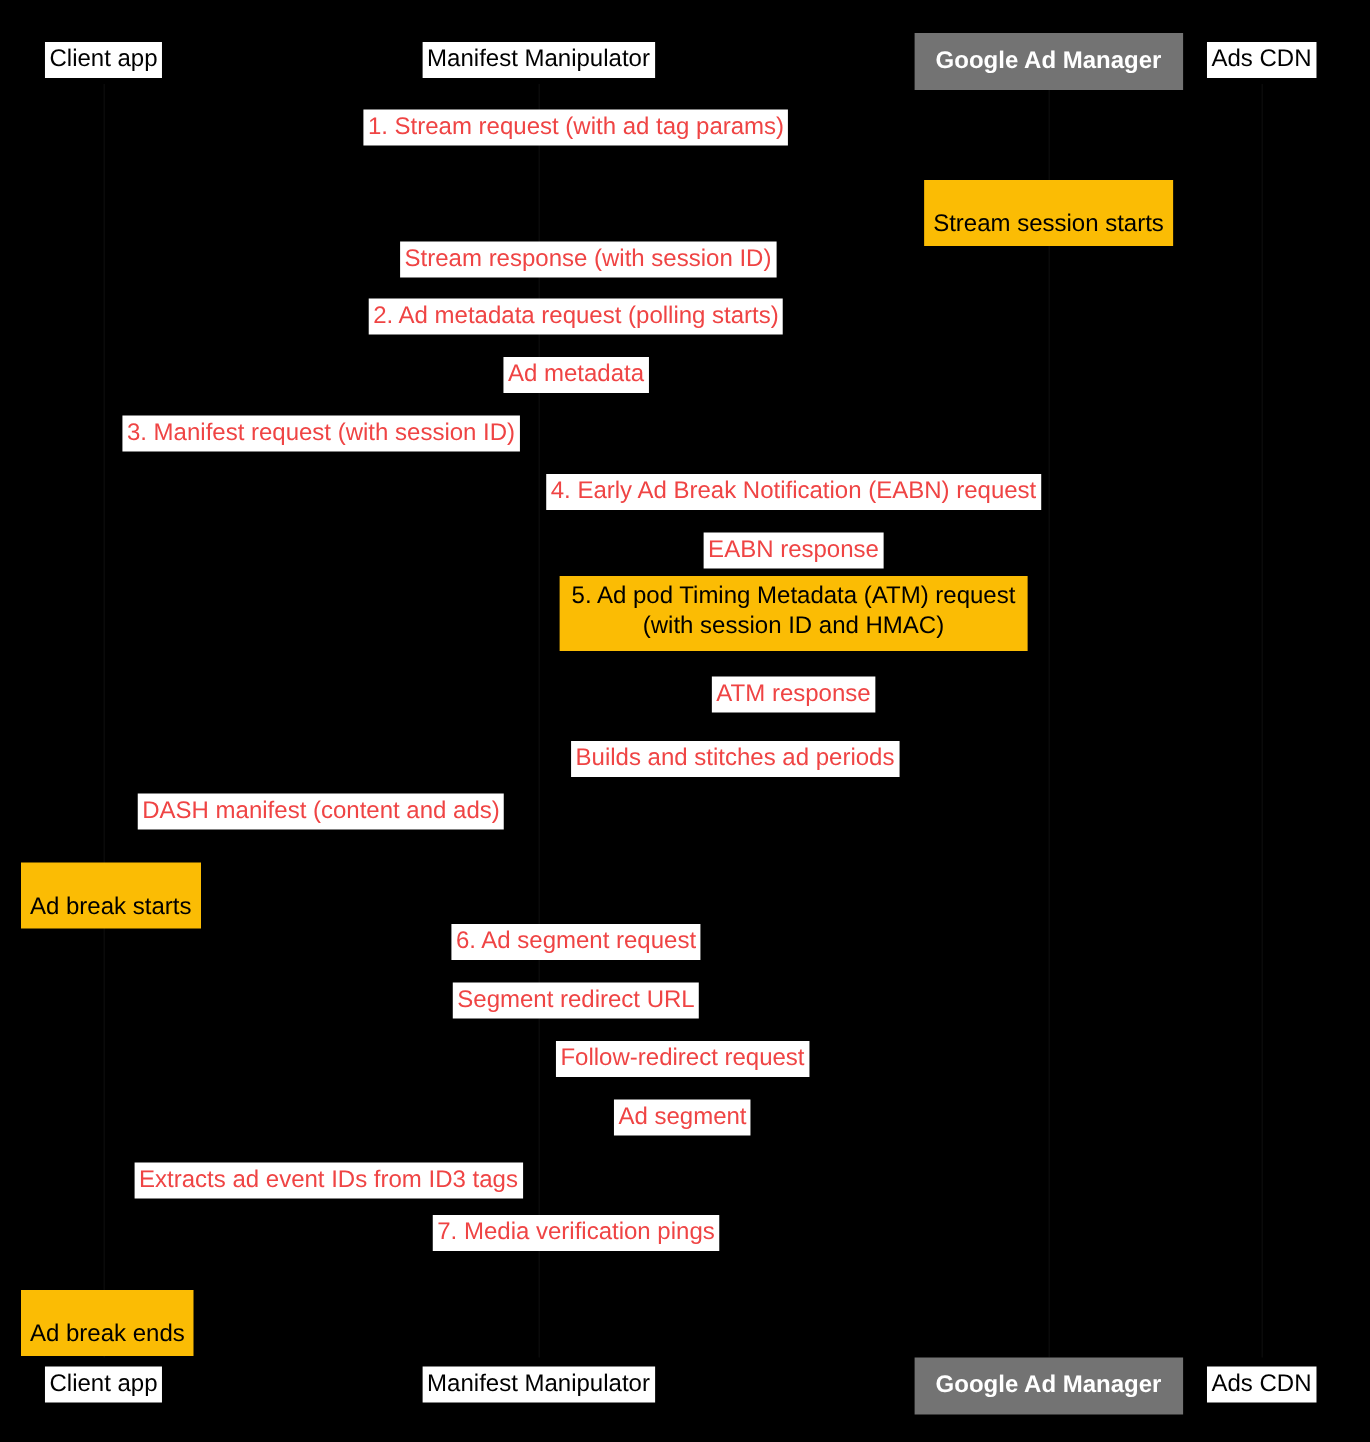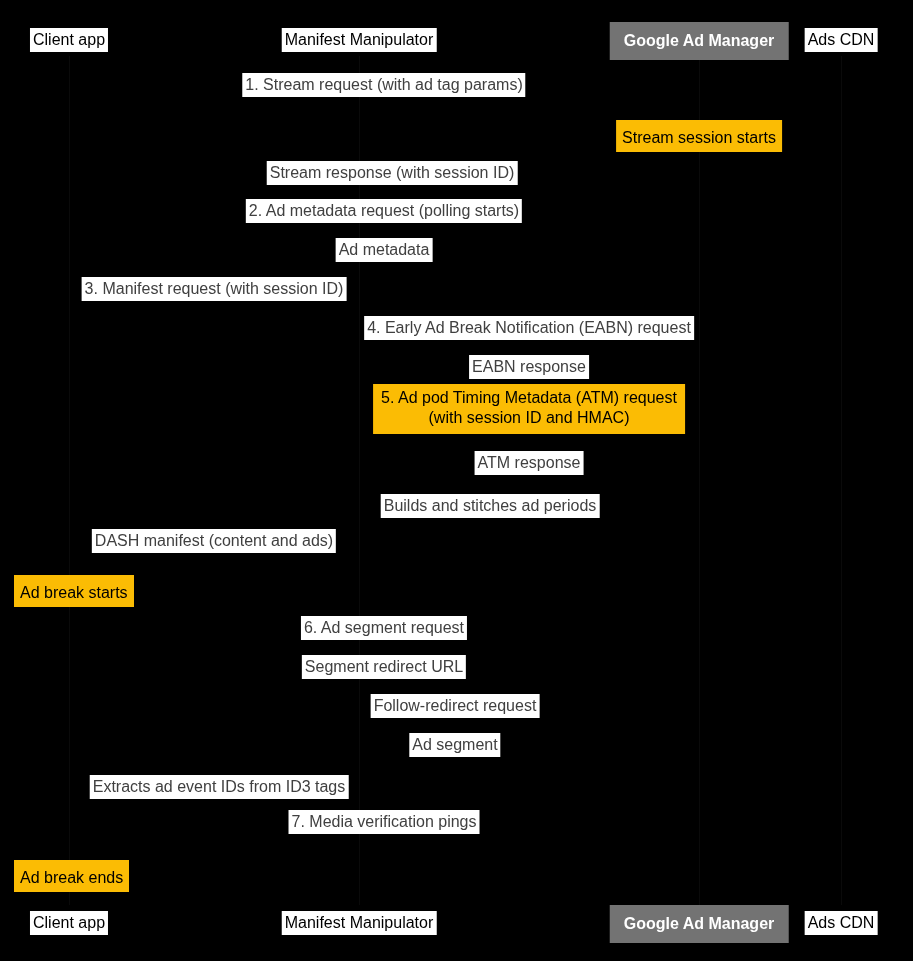--- a/index.html
+++ b/index.html
@@ -39,21 +39,21 @@
     line-height: 19px;
     white-space: pre;
     padding: 2px 3px 3px 3px;
     transform: translateX(-50%);
     text-align: center;
   }
 
   
   .msg {
     background: #ffffff;
-    color: #404040;
+    color: #ef4444;
   }
 
   
   .actor {
     background: #ffffff;
     color: #000000;
     font-size: 16px;
     line-height: 19px;
   }
 
@@ -62,21 +62,21 @@
     background: #737373;
     color: #ffffff;
     padding: 9px 14px 10px 14px;
     font-weight: bold;
   }
 
   
   .hl {
     background: #fbbc04;
     color: #000000;
-    padding: 8px 6px 5px 6px;
+    padding: 20px 6px 5px 6px;
   }
   .hl.two-line {
     line-height: 20px;
     padding: 4px 8px 6px 8px;
   }
 
   
   .anchor-left { transform: none; }
 </style>
 </head>

